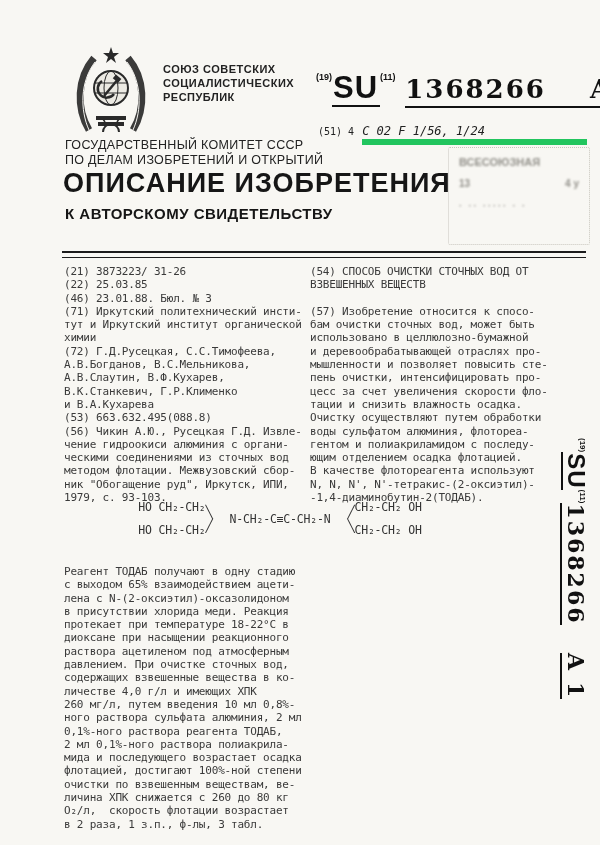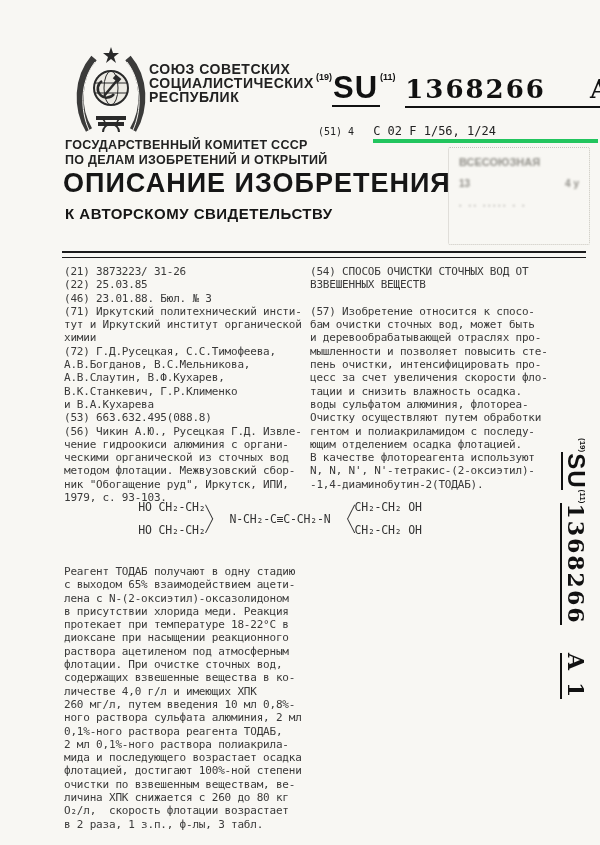--- a/index.html
+++ b/index.html
@@ -3,33 +3,33 @@
 <meta charset="utf-8">
 <style>
   html,body{margin:0;padding:0;background:#9a9a9a;}
   .page{
     position:relative;width:600px;height:845px;margin:0 auto;
     background:#f8f7f3;overflow:hidden;
     font-family:"DejaVu Sans Mono",monospace;color:#333;
   }
   
   .emblem{position:absolute;left:74px;top:44px;width:74px;height:92px;}
-  .country{position:absolute;left:149px;top:62px;font-family:"Liberation Sans",sans-serif;
-    font-weight:bold;font-size:14px;line-height:14px;letter-spacing:.5px;color:#222;}
+  .country{position:absolute;left:163px;top:62px;font-family:"Liberation Sans",sans-serif;
+    font-weight:bold;font-size:11px;line-height:14px;letter-spacing:.5px;color:#222;}
   .committee{position:absolute;left:65px;top:138px;font-family:"Liberation Sans",sans-serif;
-    font-weight:bold;font-size:12.5px;line-height:15px;letter-spacing:.3px;color:#222;}
+    font-weight:normal;font-size:12.5px;line-height:15px;letter-spacing:.3px;color:#222;}
   .docnum{position:absolute;left:316px;top:70px;white-space:nowrap;color:#111;}
   .docnum .tiny{font-size:9px;font-weight:bold;vertical-align:18px;font-family:"Liberation Sans",sans-serif;}
   .docnum .su{font-family:"Liberation Sans",sans-serif;font-weight:bold;font-size:31px;
     border-bottom:2px solid #111;padding:0 2px 0 1px;letter-spacing:1px;}
   .docnum .numkind{font-family:"DejaVu Serif",serif;font-weight:bold;font-size:26px;
     border-bottom:2px solid #111;padding-bottom:2px;letter-spacing:2px;}
   .ipcline{position:absolute;left:318px;top:124px;font-size:12px;color:#222;white-space:nowrap;}
-  .ipcline .lbl{font-size:10px;margin-right:19px;}
-  .ipcline .cls{display:inline-block;width:225px;border-bottom:4px solid #22c55e;padding-bottom:1px;}
+  .ipcline .lbl{font-size:10px;margin-right:8px;}
+  .ipcline .cls{display:inline-block;width:225px;border-bottom:6px solid #22c55e;padding-bottom:1px;font-style:italic;}
   .stamp{position:absolute;left:448px;top:147px;width:140px;height:96px;
     border:1px dotted #b9b6ad;border-radius:2px;opacity:.75;}
   .stamp .sline{color:#6f6d66;filter:blur(1.1px);font-size:11px;font-weight:bold;
     font-family:"Liberation Sans",sans-serif;margin:8px 10px 0;}
   .stamp .s2{display:flex;justify-content:space-between;font-size:10px;margin-top:10px;}
   .stamp .s3{font-size:9px;margin-top:12px;letter-spacing:2px;}
   .title-main{position:absolute;left:63px;top:168px;font-family:"Liberation Sans",sans-serif;
     font-weight:bold;font-size:27px;letter-spacing:1px;color:#161616;}
   .title-sub{position:absolute;left:65px;top:205px;font-family:"Liberation Sans",sans-serif;
     font-weight:bold;font-size:15px;letter-spacing:.5px;color:#161616;}
@@ -127,38 +127,39 @@
         <div class="tline">тут и Иркутский институт органической</div>
         <div class="tline">химии</div>
         <div class="tline">(72) Г.Д.Русецкая, С.С.Тимофеева,</div>
         <div class="tline">А.В.Богданов, В.С.Мельникова,</div>
         <div class="tline">А.В.Слаутин, В.Ф.Кухарев,</div>
         <div class="tline">В.К.Станкевич, Г.Р.Клименко</div>
         <div class="tline">и В.А.Кухарева</div>
         <div class="tline">(53) 663.632.495(088.8)</div>
         <div class="tline">(56) Чикин А.Ю., Русецкая Г.Д. Извле-</div>
         <div class="tline">чение гидроокиси алюминия с органи-</div>
-        <div class="tline">ческими органической из сточных вод</div>
+        <div class="tline">ческими соединениями из сточных вод</div>
         <div class="tline">методом флотации. Межвузовский сбор-</div>
         <div class="tline">ник "Обогащение руд", Иркутск, ИПИ,</div>
         <div class="tline">1979, с. 93-103.</div>
       </div>
     <div class="col">
         <div class="tline">(54) СПОСОБ ОЧИСТКИ СТОЧНЫХ ВОД ОТ</div>
         <div class="tline">ВЗВЕШЕННЫХ ВЕЩЕСТВ</div>
         <div class="tline"> </div>
         <div class="tline">(57) Изобретение относится к спосо-</div>
         <div class="tline">бам очистки сточных вод, может быть</div>
+        <div class="tline">использовано в целлюлозно-бумажной</div>
         <div class="tline">и деревообрабатывающей отраслях про-</div>
         <div class="tline">мышленности и позволяет повысить сте-</div>
         <div class="tline">пень очистки, интенсифицировать про-</div>
         <div class="tline">цесс за счет увеличения скорости фло-</div>
         <div class="tline">тации и снизить влажность осадка.</div>
+        <div class="tline">Очистку осуществляют путем обработки</div>
         <div class="tline">воды сульфатом алюминия, флотореа-</div>
-        <div class="tline">Очистку осуществляют путем обработки</div>
         <div class="tline">гентом и полиакриламидом с последу-</div>
         <div class="tline">ющим отделением осадка флотацией.</div>
         <div class="tline">В качестве флотореагента используют</div>
         <div class="tline">N, N, N', N'-тетракис-(2-оксиэтил)-</div>
         <div class="tline">-1,4-диаминобутин-2(ТОДАБ).</div>
       </div>
   </div>
 
   <div class="formula">
     <div class="f-col left">
@@ -182,21 +183,21 @@
 
   <div class="cols bottom">
     <div class="col">
         <div class="tline">Реагент ТОДАБ получают в одну стадию</div>
         <div class="tline">с выходом 65% взаимодействием ацети-</div>
         <div class="tline">лена с N-(2-оксиэтил)-оксазолидоном</div>
         <div class="tline">в присутствии хлорида меди. Реакция</div>
         <div class="tline">протекает при температуре 18-22°С в</div>
         <div class="tline">диоксане при насыщении реакционного</div>
         <div class="tline">раствора ацетиленом под атмосферным</div>
-        <div class="tline">флотации. При очистке сточных вод,</div>
+        <div class="tline">давлением. При очистке сточных вод,</div>
         <div class="tline">содержащих взвешенные вещества в ко-</div>
         <div class="tline">личестве 4,0 г/л и имеющих ХПК</div>
       </div>
     <div class="col">
         <div class="tline">260 мг/л, путем введения 10 мл 0,8%-</div>
         <div class="tline">ного раствора сульфата алюминия, 2 мл</div>
         <div class="tline">0,1%-ного раствора реагента ТОДАБ,</div>
         <div class="tline">2 мл 0,1%-ного раствора полиакрила-</div>
         <div class="tline">мида и последующего возрастает осадка</div>
         <div class="tline">флотацией, достигают 100%-ной степени</div>

